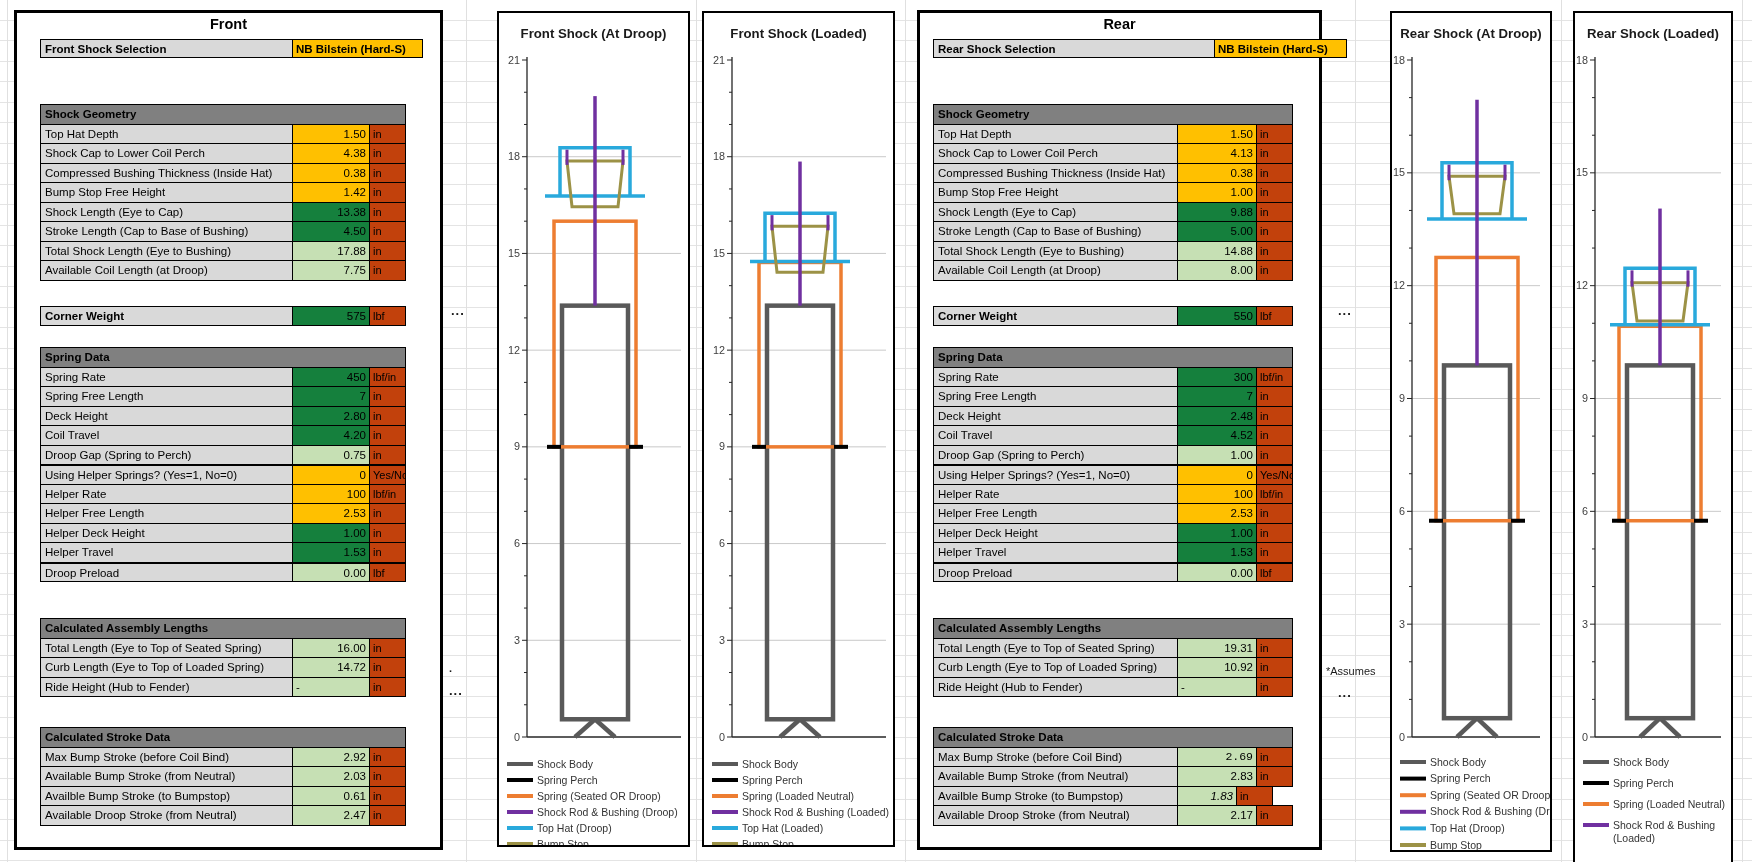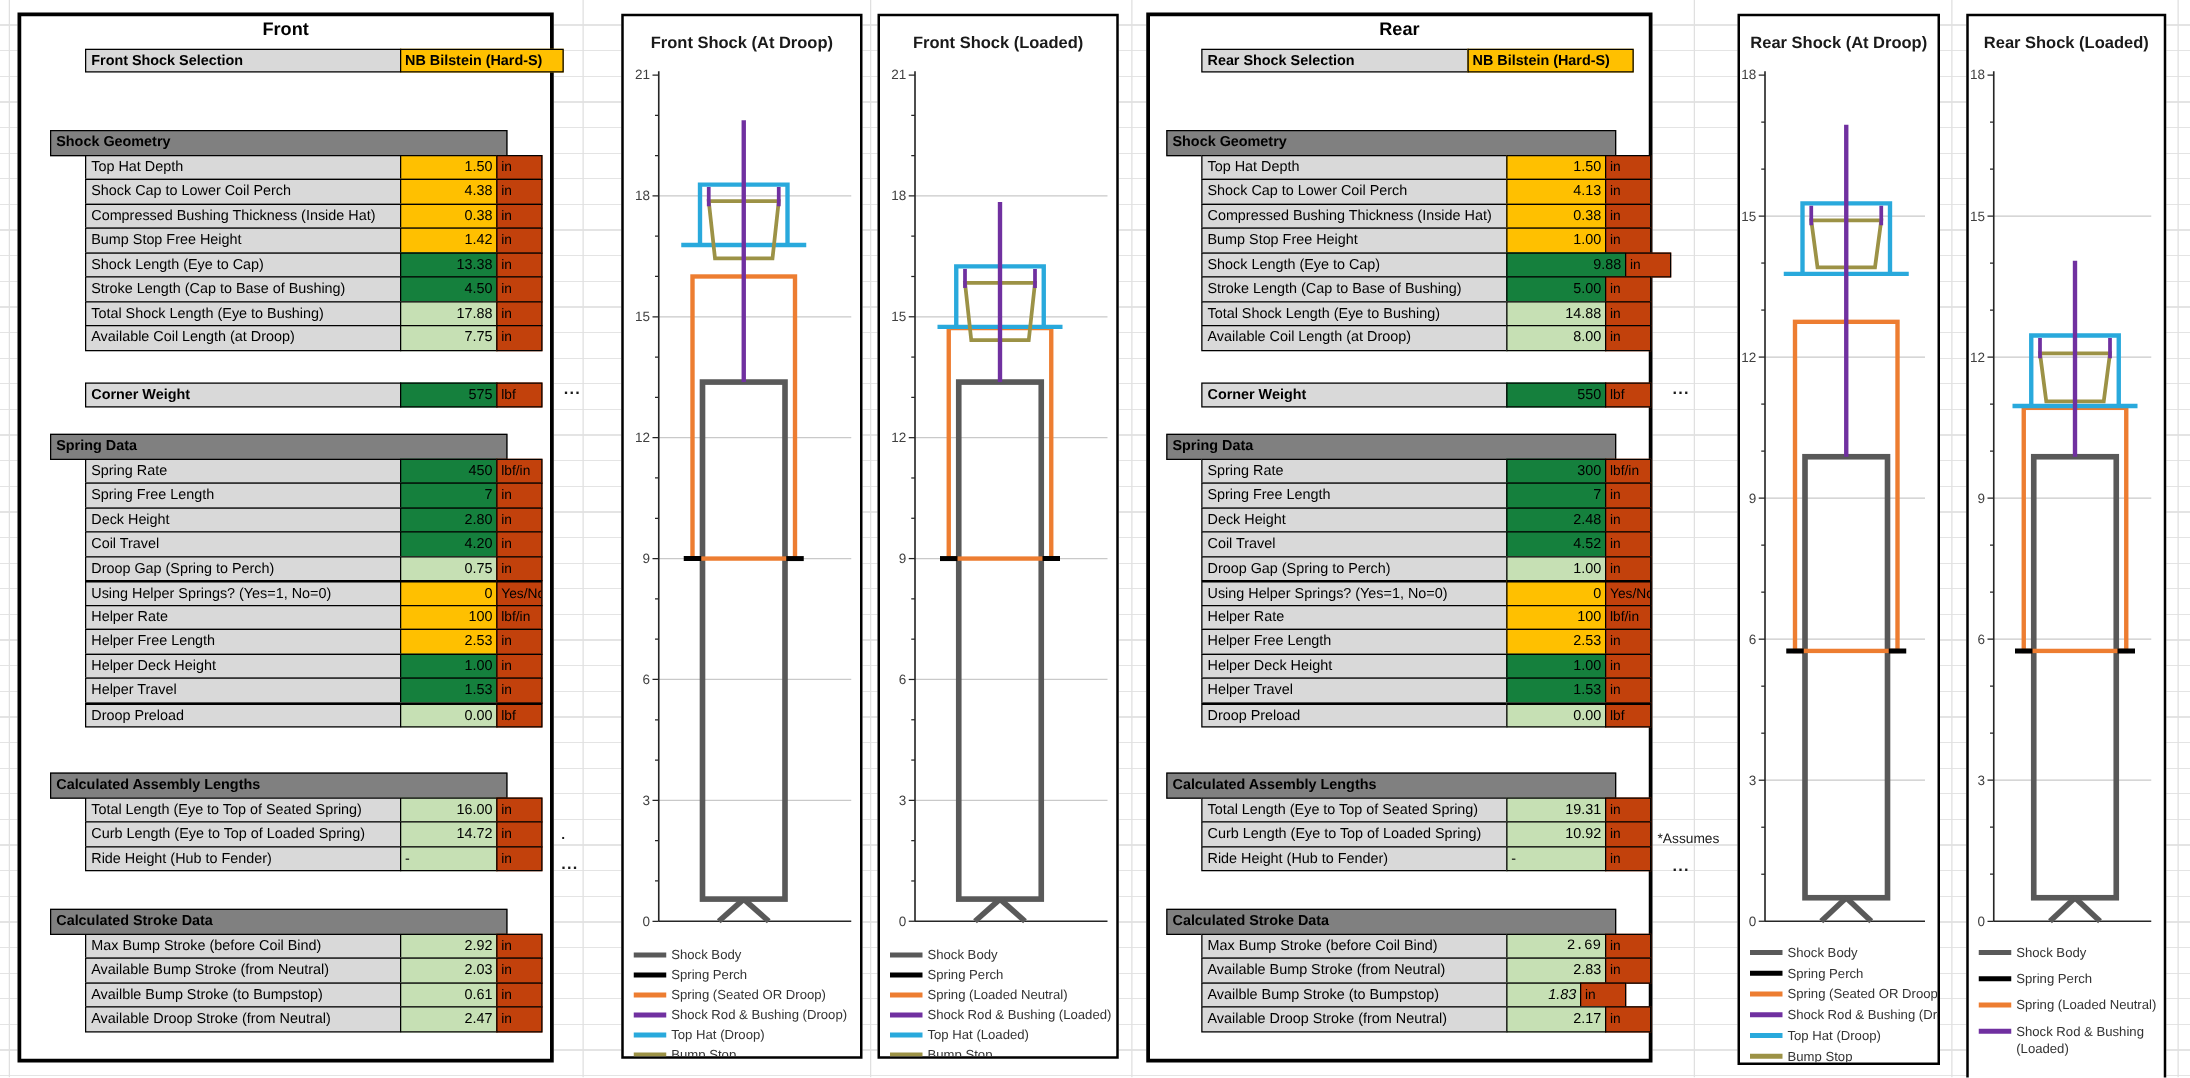--- a/index.html
+++ b/index.html
@@ -5,21 +5,21 @@
   html,body{margin:0;padding:0;}
   body{position:relative;width:1752px;height:862px;overflow:hidden;background:#fff;
        font-family:"Liberation Sans",sans-serif;color:#000;}
   .gridlayer{position:absolute;left:0;top:0;width:1752px;height:862px;z-index:0;
     background-image:repeating-linear-gradient(to bottom,transparent 0px,transparent 19.5px,#e4e4e4 19.5px,#e4e4e4 20.5px);}
   .vgl{position:absolute;top:0;width:1px;height:862px;background:#e0e0e0;z-index:0;}
   .bigbox{position:absolute;background:#fff;border:3px solid #000;box-sizing:border-box;z-index:2;}
   .sheet-title{position:absolute;left:0;right:0;top:1px;height:20px;line-height:20px;
     text-align:center;font-weight:bold;font-size:14.5px;}
   .sec{position:absolute;}
-  .cellrow{display:flex;height:20.5px;box-sizing:border-box;margin-left:28px;}
+  .cellrow{display:flex;height:20.5px;box-sizing:border-box;}
   .selrow{height:19.3px;}
   .cell{box-sizing:border-box;border:1px solid #000;font-size:11.5px;line-height:18px;
     overflow:hidden;white-space:nowrap;}
   .lab{background:#D9D9D9;padding-left:4px;}
   .val{text-align:right;padding-right:3px;margin-left:-1px;}
   .val.dash{text-align:left;padding-left:3px;}
   .unit{background:#c2410c;padding-left:3px;margin-left:-1px;font-size:11px;}
   .cellrow+.cellrow{margin-top:-1px;}
   .hdr{background:#808080;font-weight:bold;padding-left:4px;border:1px solid #000;
     height:20.5px;line-height:18px;font-size:11.5px;box-sizing:border-box;}
@@ -204,21 +204,21 @@
         </div>
       </div>
     </div>
 </div>
 
 <div class="bigbox" id="rear-box" style="left:917px;top:10px;width:405px;height:840px;">
   <div class="sheet-title">Rear</div>
   <div id="rear-mount">
       <div class="sec" style="left: 13px; top: 25.5px;">
         <div class="cellrow selrow">
-          <div class="cell lab bold" style="width: 214px;">Rear Shock Selection</div>
+          <div class="cell lab bold" style="width: 282px;">Rear Shock Selection</div>
           <div class="cell bold f-input" style="width: 133px; padding-left: 3px; margin-left: -1px;">NB Bilstein (Hard-S)</div>
         </div>
       </div>
       <div class="sec" style="left: 13px; top: 91px;">
         <div class="hdr" style="width: 360px;">Shock Geometry</div>
         <div class="cellrow" style="margin-top: -1px;">
           <div class="cell lab" style="width: 245px;">Top Hat Depth</div>
           <div class="cell val f-input" style="width: 80px;">1.50</div>
           <div class="cell unit" style="width: 37px;">in</div>
         </div>
@@ -232,21 +232,21 @@
           <div class="cell val f-input" style="width: 80px;">0.38</div>
           <div class="cell unit" style="width: 37px;">in</div>
         </div>
         <div class="cellrow" style="margin-top: -1px;">
           <div class="cell lab" style="width: 245px;">Bump Stop Free Height</div>
           <div class="cell val f-input" style="width: 80px;">1.00</div>
           <div class="cell unit" style="width: 37px;">in</div>
         </div>
         <div class="cellrow" style="margin-top: -1px;">
           <div class="cell lab" style="width: 245px;">Shock Length (Eye to Cap)</div>
-          <div class="cell val f-data" style="width: 96px; padding-left: 28px;">9.88</div>
+          <div class="cell val f-data" style="width: 80px; padding-left: 28px;">9.88</div>
           <div class="cell unit" style="width: 37px;">in</div>
         </div>
         <div class="cellrow" style="margin-top: -1px;">
           <div class="cell lab" style="width: 245px;">Stroke Length (Cap to Base of Bushing)</div>
           <div class="cell val f-data" style="width: 80px;">5.00</div>
           <div class="cell unit" style="width: 37px;">in</div>
         </div>
         <div class="cellrow" style="margin-top: -1px;">
           <div class="cell lab" style="width: 245px;">Total Shock Length (Eye to Bushing)</div>
           <div class="cell val f-calc" style="width: 80px;">14.88</div>

